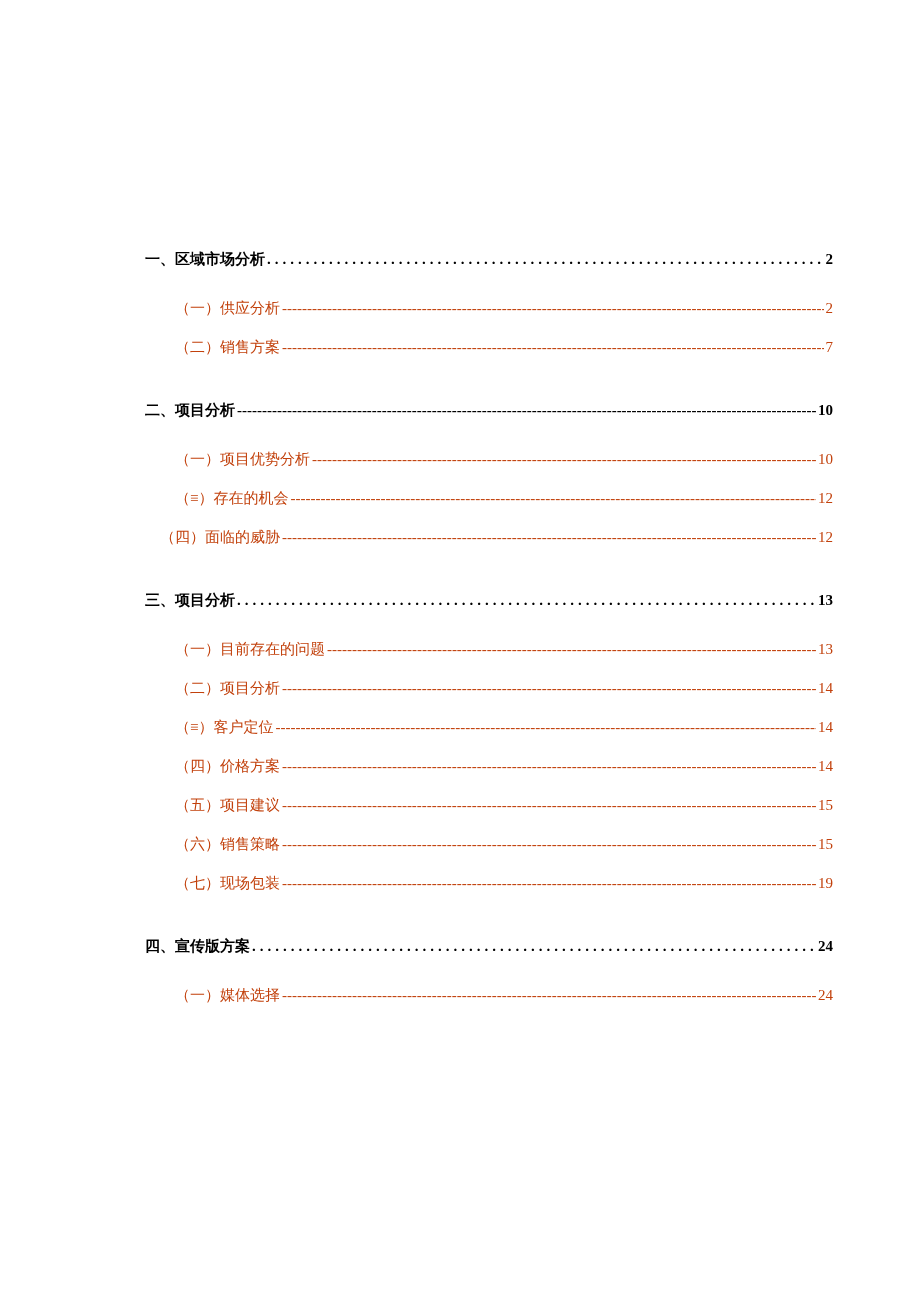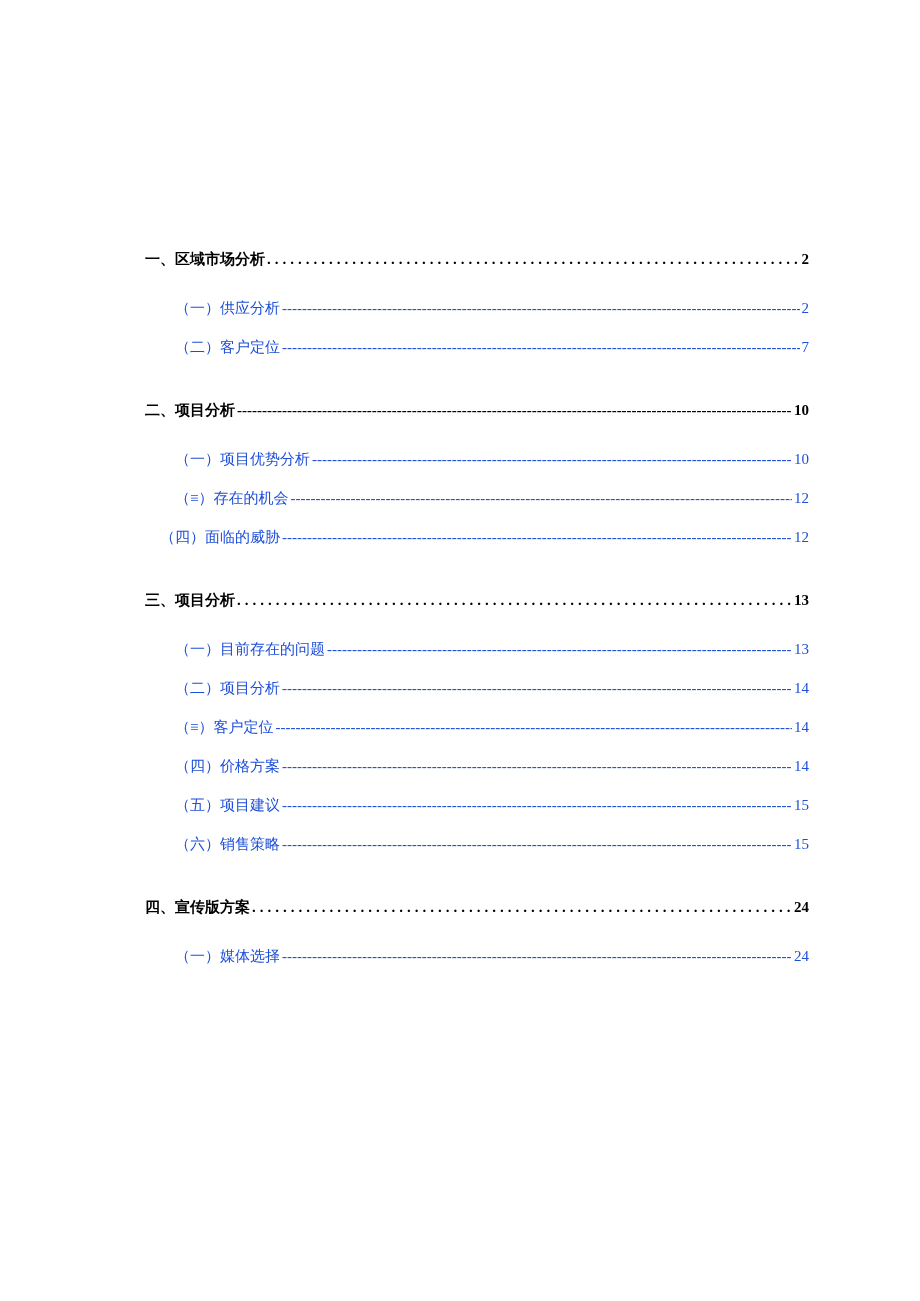--- a/index.html
+++ b/index.html
@@ -6,21 +6,21 @@
     margin: 0;
     padding: 0;
     background: #fff;
     font-family: "SimSun", "Songti SC", serif;
     color: #000;
   }
   .page {
     width: 920px;
     min-height: 1301px;
     box-sizing: border-box;
-    padding: 250px 111px 0 145px;
+    padding: 250px 87px 0 145px;
   }
   .toc {
     font-size: 15px;
   }
   .level1 {
     display: flex;
     align-items: baseline;
     margin: 44px 0 14px 0;
     font-weight: bold;
   }
@@ -48,21 +48,21 @@
   .level1 .pg {
     flex: 0 0 auto;
     white-space: nowrap;
   }
 
   .level2 {
     display: flex;
     align-items: baseline;
     margin: 0 0 20px 30px;
     font-weight: normal;
-    color: #1d4ed8;
+    color: #c2410c;
   }
   .level2.unindent {
     margin-left: 15px;
     text-align: right;
   }
   .level2 .label {
     white-space: nowrap;
     flex: 0 0 auto;
   }
   .level2 .leader {
@@ -94,21 +94,21 @@
       <span class="leader dots"></span>
       <span class="pg">2</span>
     </div>
     <div class="group">
       <div class="level2">
         <span class="label">（一）供应分析</span>
         <span class="leader dashes"></span>
         <span class="pg">2</span>
       </div>
       <div class="level2">
-        <span class="label">（二）客户定位</span>
+        <span class="label">（二）销售方案</span>
         <span class="leader dashes"></span>
         <span class="pg">7</span>
       </div>
     </div>
 
     <div class="level1">
       <span class="label">二、项目分析</span>
       <span class="leader dashes"></span>
       <span class="pg">10</span>
     </div>
@@ -159,20 +159,25 @@
       <div class="level2">
         <span class="label">（五）项目建议</span>
         <span class="leader dashes"></span>
         <span class="pg">15</span>
       </div>
       <div class="level2">
         <span class="label">（六）销售策略</span>
         <span class="leader dashes"></span>
         <span class="pg">15</span>
       </div>
+      <div class="level2">
+        <span class="label">（七）现场包装</span>
+        <span class="leader dashes"></span>
+        <span class="pg">19</span>
+      </div>
     </div>
 
     <div class="level1">
       <span class="label">四、宣传版方案</span>
       <span class="leader dots"></span>
       <span class="pg">24</span>
     </div>
     <div class="group">
       <div class="level2">
         <span class="label">（一）媒体选择</span>

